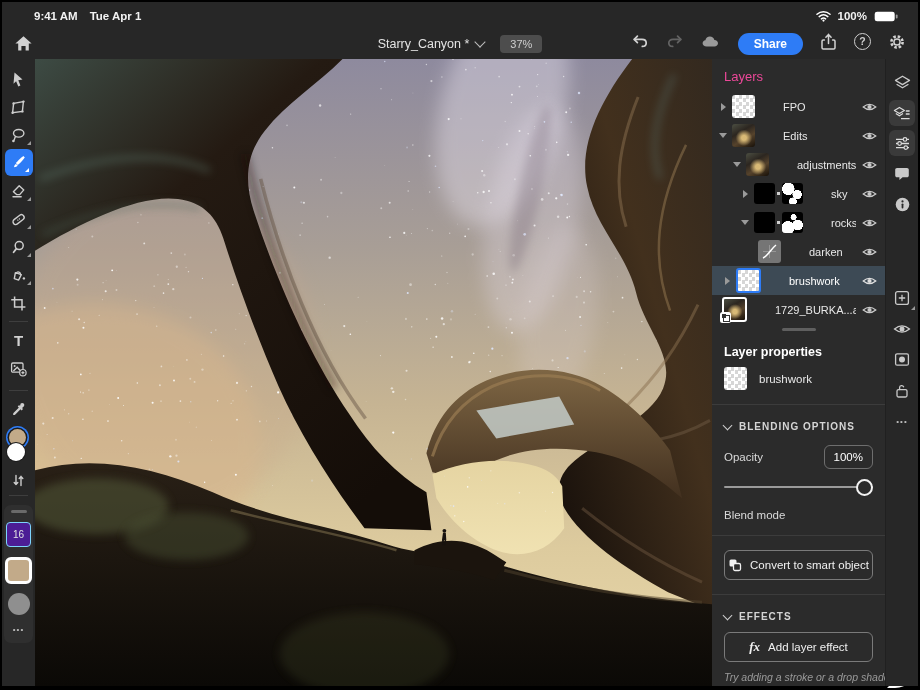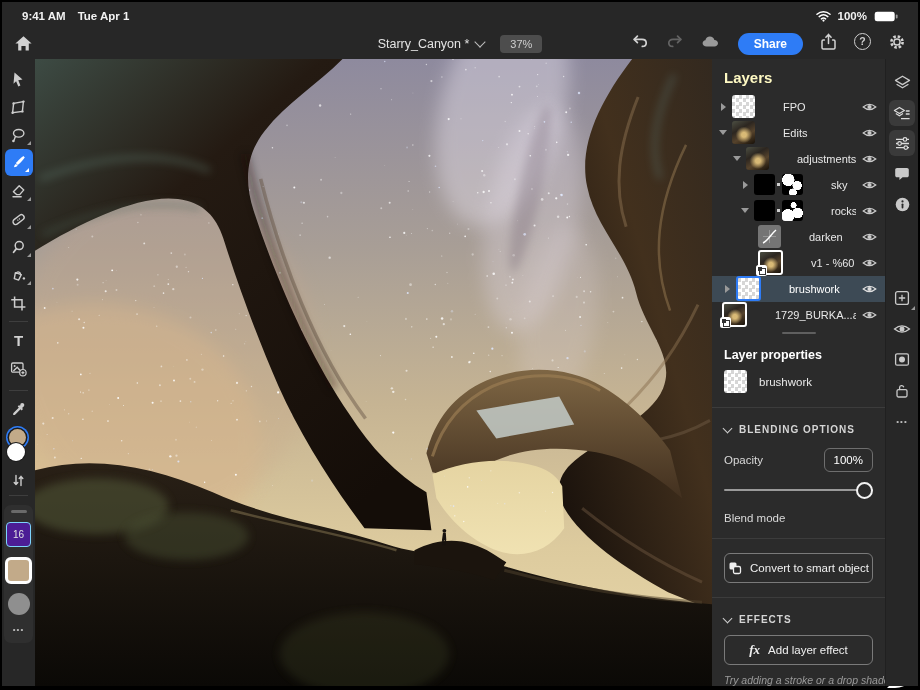--- a/index.html
+++ b/index.html
@@ -2,21 +2,21 @@
 <html><head>
 <meta charset="utf-8">
 <style>
   html,body{margin:0;padding:0;background:#000;}
   body{width:920px;height:690px;position:relative;overflow:hidden;
        font-family:"Liberation Sans",sans-serif;-webkit-font-smoothing:antialiased;}
   .app{position:absolute;left:2px;top:2px;right:2px;bottom:4px;background:#272727;
        display:flex;flex-direction:column;}
   
   .statusbar{height:24px;display:flex;justify-content:space-between;align-items:center;
-             padding:2px 20px 0;color:#f2f2f2;font-size:11.5px;font-weight:bold;}
+             padding:2px 20px 0;color:#f2f2f2;font-size:11.5px;font-weight:bold;margin-left:12px;}
   .status-left{display:flex;gap:12px;}
   .status-right{display:flex;gap:7px;align-items:center;}
   
   .toolbar{height:31px;display:flex;align-items:center;position:relative;padding:0 12px;}
   .tb-center{position:absolute;left:0;right:0;display:flex;justify-content:center;
              align-items:center;gap:16px;pointer-events:none;}
   .tb-center>*{pointer-events:auto;}
   .doc-title{color:#e3e3e3;font-size:12.5px;display:flex;align-items:center;gap:7px;}
   .chev{width:7px;height:7px;border-right:1.6px solid #bdbdbd;border-bottom:1.6px solid #bdbdbd;
         transform:rotate(45deg);margin-top:-3px;}
@@ -52,21 +52,21 @@
            font-size:10px;display:flex;align-items:center;justify-content:center;background:#4c1d95;}
   .brush-swatch{width:21px;height:21px;border-radius:6px;background:#c2aa89;border:3px solid #fff;margin-top:10px;}
   .gray-circle{width:22px;height:22px;border-radius:50%;background:#8f8f8f;margin-top:9px;}
   .dots{color:#bdbdbd;font-size:8px;letter-spacing:1px;margin-top:10px;}
   
   .canvas{flex:1;position:relative;background:#111;}
   .canvas svg{position:absolute;inset:0;width:100%;height:100%;}
   
   .layers{width:173px;background:#2b2b2b;display:flex;flex-direction:column;font-size:11px;
           position:relative;z-index:3;overflow:hidden;}
-  .panel-title{color:#fef9c3;font-size:15px;font-weight:bold;padding:10px 12px 8px;}
+  .panel-title{color:#ec4899;font-size:13px;font-weight:normal;padding:10px 12px 8px;}
   .lrow{height:29px;display:flex;align-items:center;padding-left:var(--ind,6px);padding-right:8px;position:relative;}
   .lrow-sel{background:#3d4a55;}
   .slot{width:10px;display:flex;justify-content:center;margin-right:4px;flex:none;}
   .tri{width:0;height:0;}
   .t-right{border-left:5px solid #9a9a9a;border-top:4px solid transparent;border-bottom:4px solid transparent;}
   .t-down{border-top:5px solid #9a9a9a;border-left:4px solid transparent;border-right:4px solid transparent;}
   .thumb{width:23px;height:23px;border-radius:3px;flex:none;position:relative;}
   .checker{background:conic-gradient(#fff 0 25%,#d6d6d6 0 50%,#fff 0 75%,#d6d6d6 0);
            background-size:7px 7px;background-color:#fff;}
   .photo{background:radial-gradient(circle at 52% 60%,rgba(224,192,122,.95) 0 13%,rgba(224,192,122,0) 45%),
@@ -947,32 +947,20 @@
           </span>
         <span class="lname">darken</span>
         <span class="eye">
             <svg class="ic" width="15" height="12" viewBox="0 0 15 12">
               <path d="M1.2 6 Q7.5 .8 13.8 6 Q7.5 11.2 1.2 6 Z" stroke="#c9c9c9" stroke-width="1.2" fill="none"></path>
               <circle cx="7.5" cy="6" r="2.1" fill="#c9c9c9"></circle>
             </svg>
           </span>
       </div>
 
-      <div class="lrow" style="--ind:46px">
-        <span class="thumb photo framed">
-            <span class="sobadge"></span>
-          </span>
-        <span class="lname">v1 - %60</span>
-        <span class="eye">
-            <svg class="ic" width="15" height="12" viewBox="0 0 15 12">
-              <path d="M1.2 6 Q7.5 .8 13.8 6 Q7.5 11.2 1.2 6 Z" stroke="#c9c9c9" stroke-width="1.2" fill="none"></path>
-              <circle cx="7.5" cy="6" r="2.1" fill="#c9c9c9"></circle>
-            </svg>
-          </span>
-      </div>
 
       <div class="lrow lrow-sel" style="--ind:10px">
         <span class="slot">
             <span class="tri t-right"></span>
           </span>
         <span class="thumb checker thumb-sel"></span>
         <span class="lname" style="color:#fff">brushwork</span>
         <span class="eye">
             <svg class="ic" width="15" height="12" viewBox="0 0 15 12">
               <path d="M1.2 6 Q7.5 .8 13.8 6 Q7.5 11.2 1.2 6 Z" stroke="#dedede" stroke-width="1.2" fill="none"></path>

